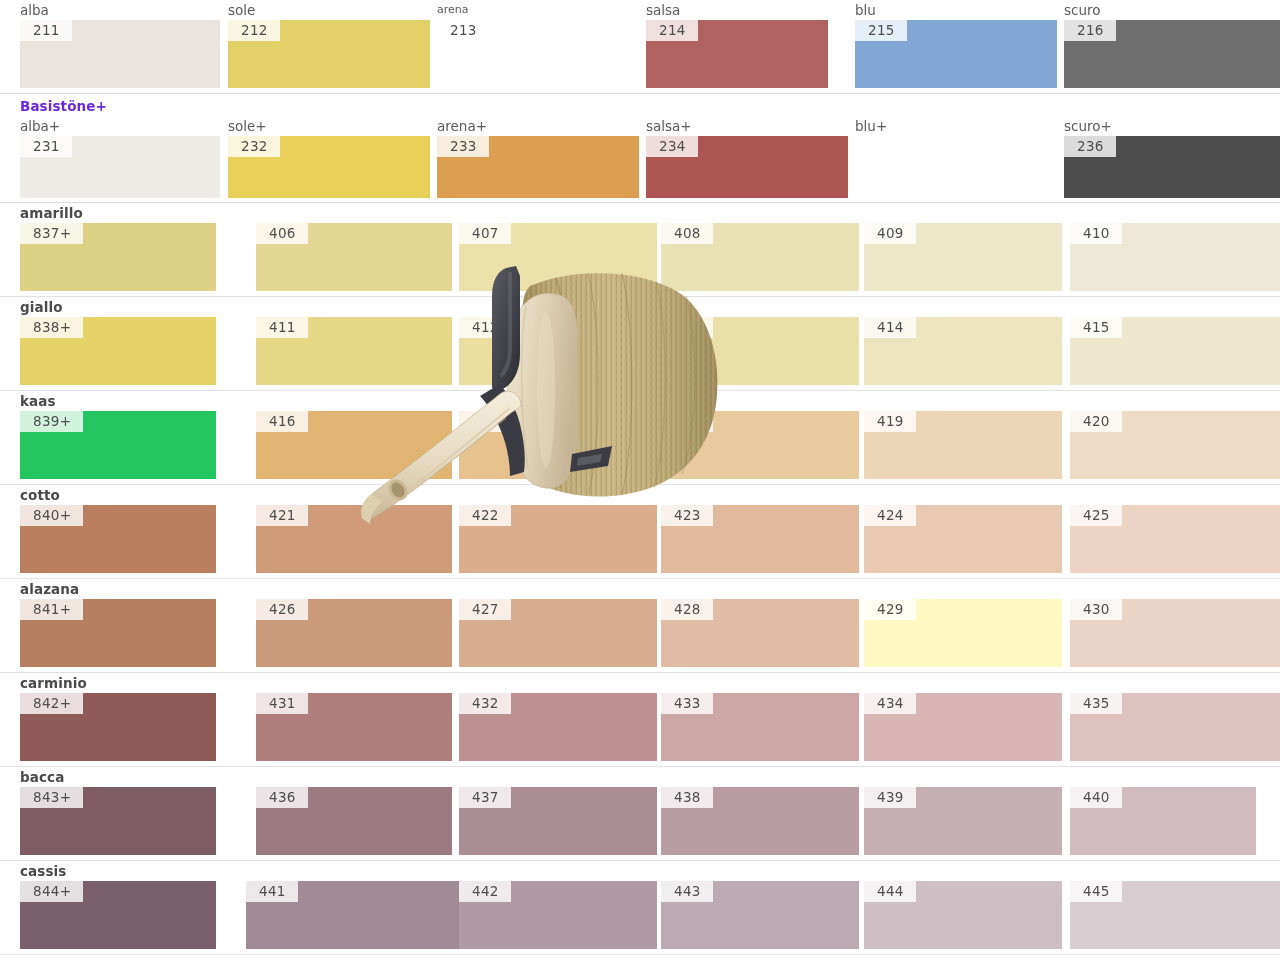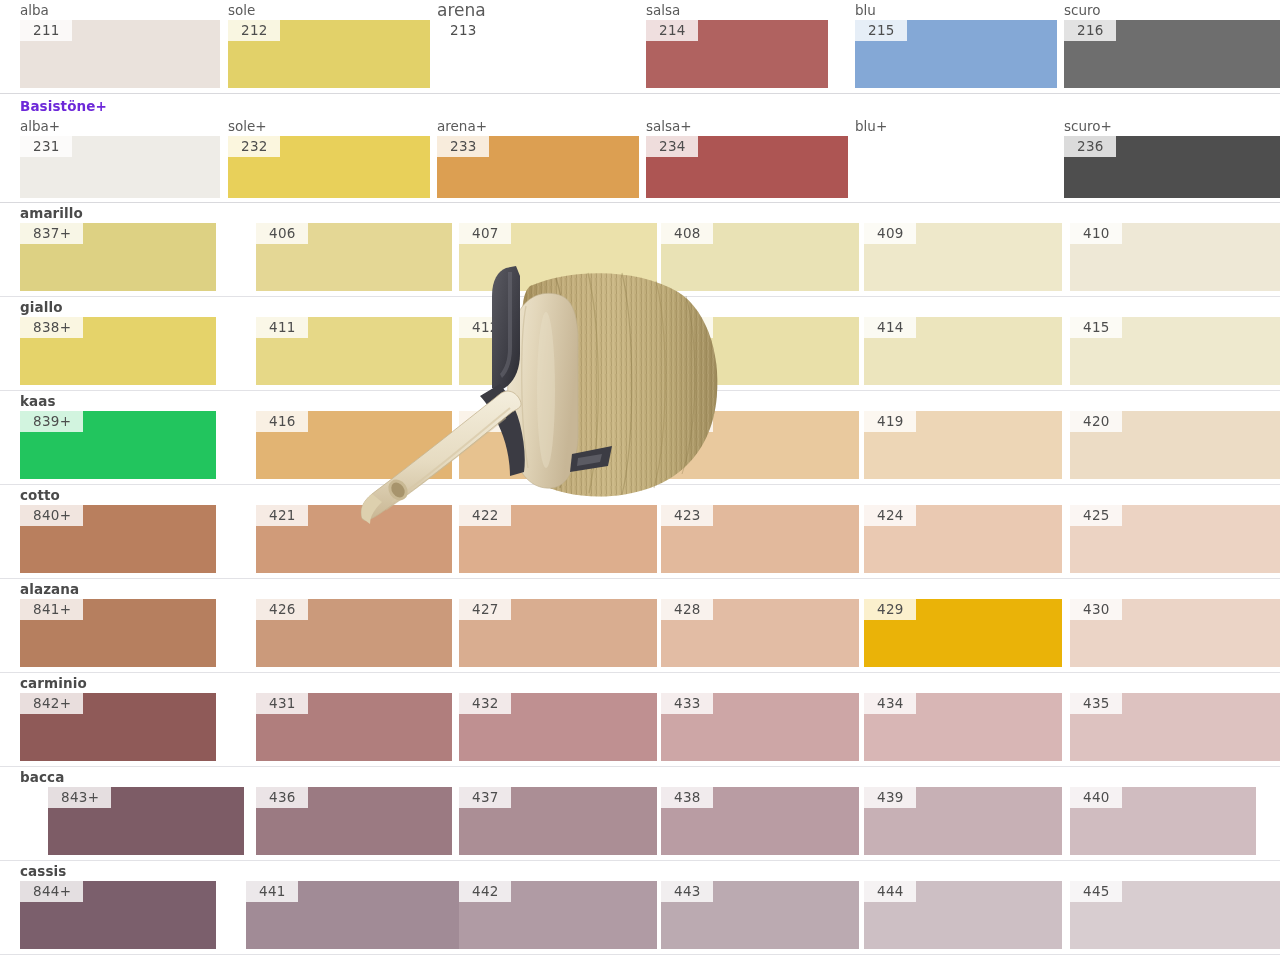--- a/index.html
+++ b/index.html
@@ -93,21 +93,21 @@
 </style>
 </head>
 <body>
 
 <div id="page">
 
   <div class="section">
     <div class="labels" style="position:relative;height:20px;">
       <span style="position:absolute;left:20px;top:0;font-size:13.5px;color:#5a5a5a;line-height:20px;">alba</span>
       <span style="position:absolute;left:228px;top:0;font-size:13.5px;color:#5a5a5a;line-height:20px;">sole</span>
-      <span style="position:absolute;left:437px;top:0;font-size:17px;color:#5a5a5a;line-height:20px;">arena</span>
+      <span style="position:absolute;left:437px;top:0;font-size:11px;color:#5a5a5a;line-height:20px;">arena</span>
       <span style="position:absolute;left:646px;top:0;font-size:13.5px;color:#5a5a5a;line-height:20px;">salsa</span>
       <span style="position:absolute;left:855px;top:0;font-size:13.5px;color:#5a5a5a;line-height:20px;">blu</span>
       <span style="position:absolute;left:1064px;top:0;font-size:13.5px;color:#5a5a5a;line-height:20px;">scuro</span>
     </div>
 
     <div class="strip" style="height:68px;">
       <div class="swatch" style="left: 20px; width: 200px; background-color: rgb(234, 226, 220);">
         <span class="code">211</span>
       </div>
       <div class="swatch" style="left: 228px; width: 202px; background-color: rgb(226, 209, 105);">
@@ -268,21 +268,21 @@
           </div>
           <div class="swatch" style="left: 256px; width: 196px; background-color: rgb(203, 154, 123);">
             <span class="code">426</span>
           </div>
           <div class="swatch" style="left: 459px; width: 198px; background-color: rgb(217, 173, 144);">
             <span class="code">427</span>
           </div>
           <div class="swatch" style="left: 661px; width: 198px; background-color: rgb(226, 188, 164);">
             <span class="code">428</span>
           </div>
-          <div class="swatch" style="left: 864px; width: 198px; background-color: #eab308;">
+          <div class="swatch" style="left: 864px; width: 198px; background-color: #fef9c3;">
             <span class="code">429</span>
           </div>
           <div class="swatch" style="left: 1070px; width: 210px; background-color: rgb(235, 212, 198); text-align: right;">
             <span class="code">430</span>
           </div>
         </div>
       </div>
       <div class="sep thin" style="margin-top: 5px;"></div>
       <div class="section">
         <div class="row-label">carminio</div>
@@ -304,21 +304,21 @@
           </div>
           <div class="swatch" style="left: 1070px; width: 210px; background-color: rgb(221, 194, 192);">
             <span class="code">435</span>
           </div>
         </div>
       </div>
       <div class="sep thin" style="margin-top: 5px;"></div>
       <div class="section">
         <div class="row-label">bacca</div>
         <div class="strip" style="height: 68px;">
-          <div class="swatch" style="left: 20px; width: 196px; background-color: rgb(125, 92, 102); margin-left: 28px;">
+          <div class="swatch" style="left: 20px; width: 196px; background-color: rgb(125, 92, 102);">
             <span class="code">843+</span>
           </div>
           <div class="swatch" style="left: 256px; width: 196px; background-color: rgb(155, 122, 130);">
             <span class="code">436</span>
           </div>
           <div class="swatch" style="left: 459px; width: 198px; background-color: rgb(171, 142, 149);">
             <span class="code">437</span>
           </div>
           <div class="swatch" style="left: 661px; width: 198px; background-color: rgb(185, 156, 163);">
             <span class="code">438</span>

